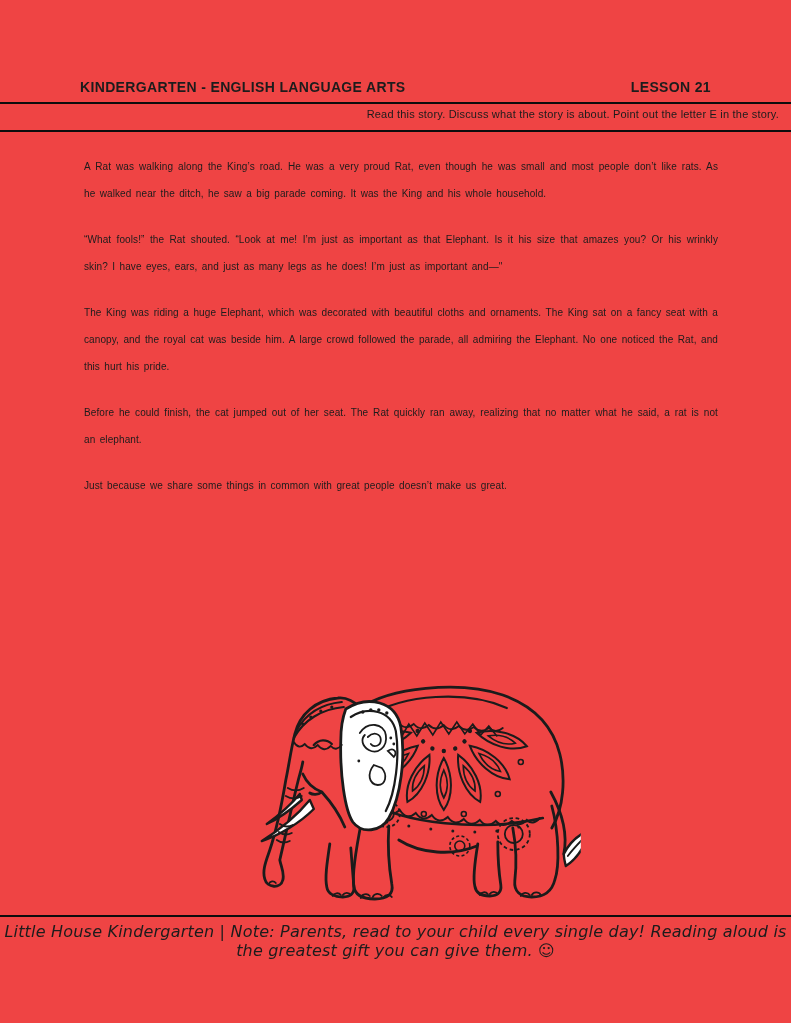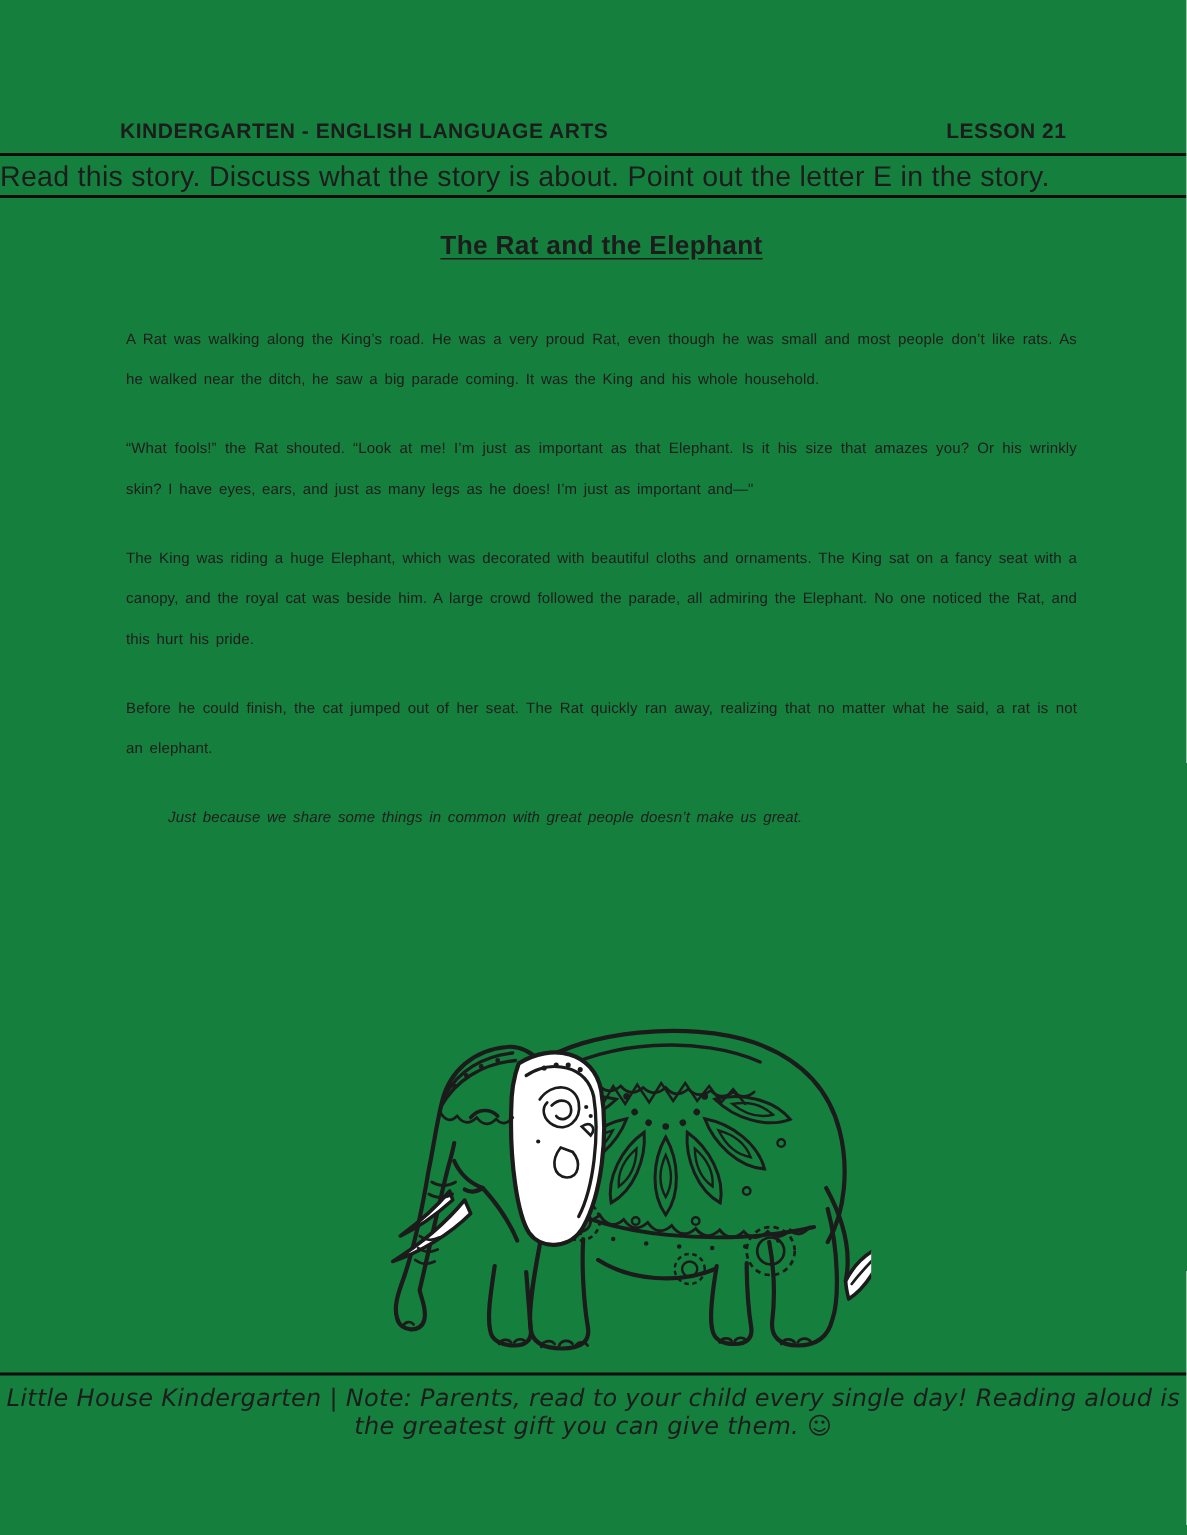--- a/index.html
+++ b/index.html
@@ -1,51 +1,51 @@
 <!DOCTYPE html>
 <html><head>
 <meta charset="utf-8">
 <style>
   * { margin:0; padding:0; box-sizing:border-box; }
   html,body { background:#ffffff; }
   .page {
     position:relative;
     width:791px; height:1023px;
     margin:0 auto;
-    background:#15803d;
+    background:#ef4444;
     color:#1c1c1c;
     font-family:"Liberation Sans", sans-serif;
     overflow:hidden;
   }
   .topbar {
     position:absolute; top:79px; left:80px; right:80px;
     display:flex; justify-content:space-between; align-items:baseline;
     font-size:14px; font-weight:700; letter-spacing:.35px;
   }
   .rule { position:absolute; left:0; right:0; height:2px; background:#0d0d0d; }
   .rule-1 { top:102px; }
   .rule-2 { top:130px; }
   .rule-footer { top:915px; }
   .instruction {
     position:absolute; top:108px; left:0; right:12px;
-    text-align:left; font-size:19px; letter-spacing:.2px;
+    text-align:right; font-size:11px; letter-spacing:.2px;
   }
   .story {
     position:absolute; top:153px; left:84px; width:634px;
   }
   .story-title {
     text-align:center; font-size:17.5px; font-weight:700;
     text-decoration:underline; text-underline-offset:3px;
     letter-spacing:.2px; margin-bottom:39px;
   }
   .story p {
     font-size:10px; line-height:27px; text-align:justify;
     letter-spacing:.1px; word-spacing:1.5px; margin-bottom:19px;
   }
-  .story p.moral { font-style:italic; margin-top:5px;margin-left:28px; }
+  .story p.moral { margin-top:5px; }
   .illustration {
     position:absolute; top:676px; left:50%;
     transform:translateX(-44%);
     width:330px; height:232px;
   }
   .footer-note {
     position:absolute; top:922px; left:0; right:0;
     text-align:center; font-size:16px; font-style:italic;
     font-family:"DejaVu Sans", sans-serif; letter-spacing:.2px;
   }
@@ -58,21 +58,20 @@
   <div class="topbar">
     <span>KINDERGARTEN - ENGLISH LANGUAGE ARTS</span>
     <span>LESSON 21</span>
   </div>
 
   <div class="rule rule-1"></div>
   <div class="instruction">Read this story. Discuss what the story is about. Point out the letter E in the story.</div>
   <div class="rule rule-2"></div>
 
   <div class="story">
-    <h1 class="story-title">The Rat and the Elephant</h1>
     <p>A Rat was walking along the King’s road. He was a very proud Rat, even though he was small and most people don’t like rats. As he walked near the ditch, he saw a big parade coming. It was the King and his whole household.</p>
     <p>“What fools!” the Rat shouted. “Look at me! I’m just as important as that Elephant. Is it his size that amazes you? Or his wrinkly skin? I have eyes, ears, and just as many legs as he does! I’m just as important and—"</p>
     <p>The King was riding a huge Elephant, which was decorated with beautiful cloths and ornaments. The King sat on a fancy seat with a canopy, and the royal cat was beside him. A large crowd followed the parade, all admiring the Elephant. No one noticed the Rat, and this hurt his pride.</p>
     <p>Before he could finish, the cat jumped out of her seat. The Rat quickly ran away, realizing that no matter what he said, a rat is not an elephant.</p>
     <p class="moral">Just because we share some things in common with great people doesn’t make us great.</p>
   </div>
 
   <figure class="illustration">
     <svg width="330" height="232" viewBox="0 0 330 232" xmlns="http://www.w3.org/2000/svg">
       <defs>

